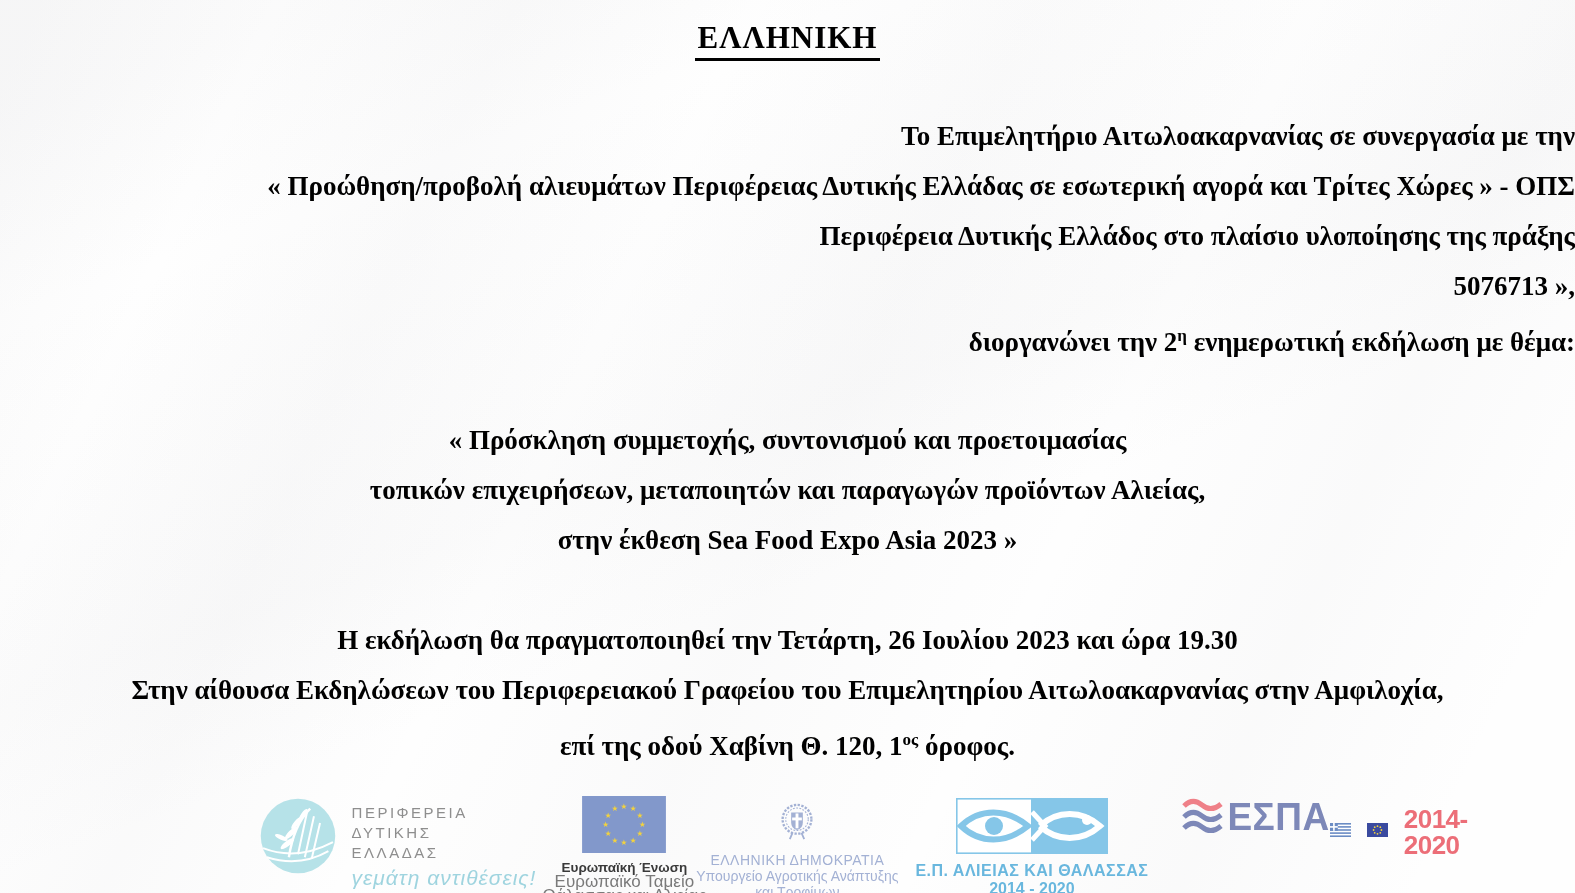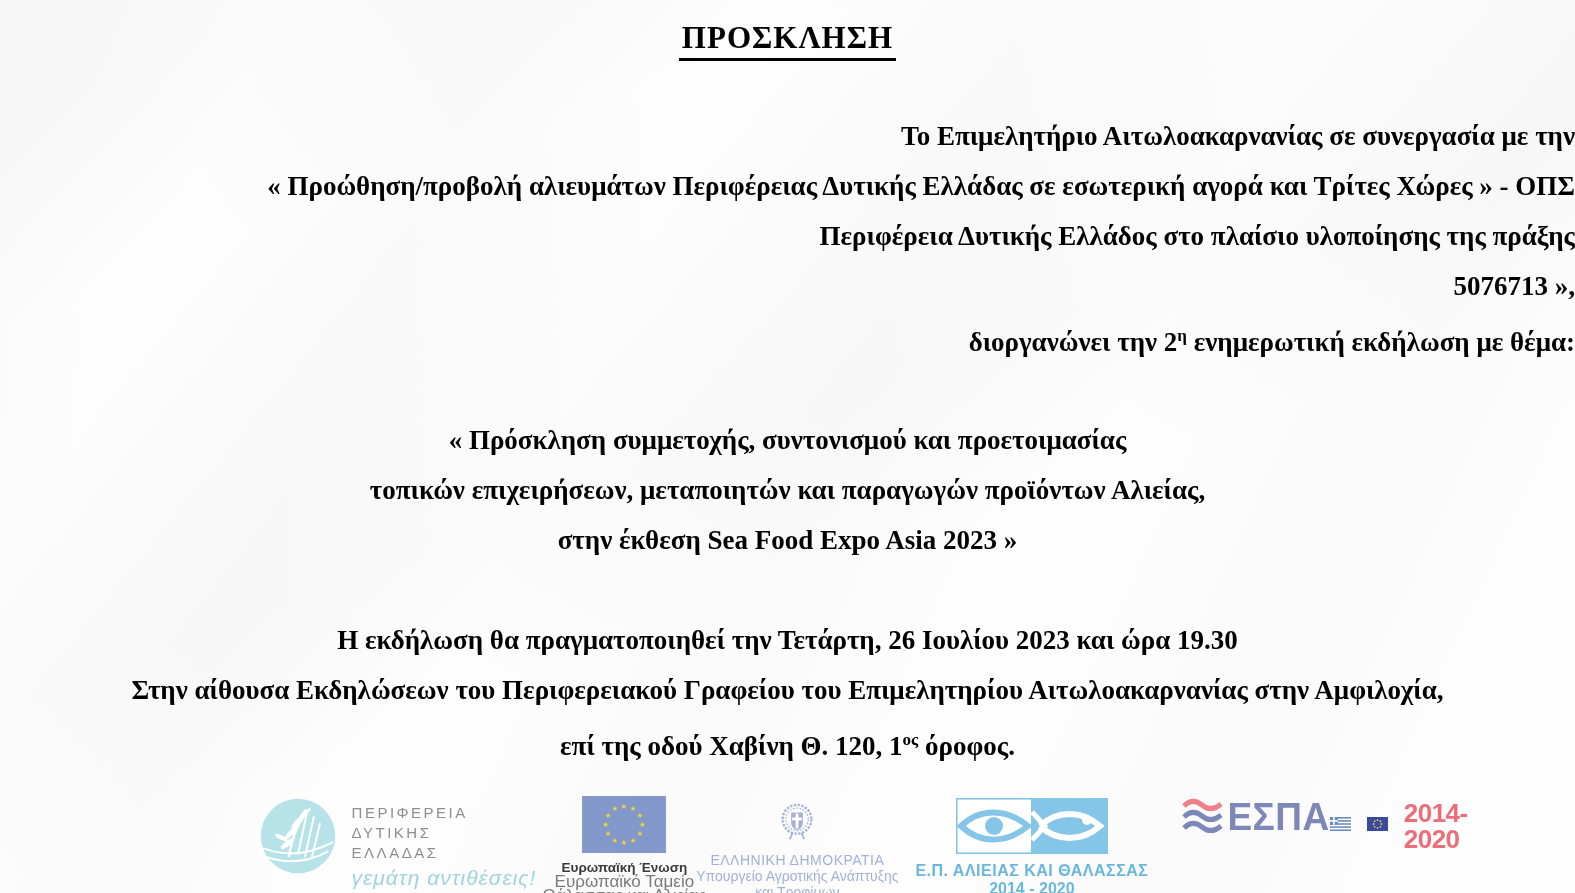--- a/index.html
+++ b/index.html
@@ -45,30 +45,30 @@
   .eu-fund{font-size:17px;color:#7a7a7a;line-height:13.5px;text-align:center;white-space:nowrap;}
   .logo-ministry{display:flex;flex-direction:column;align-items:center;margin-top:14px;width:170px;}
   .ministry-l1{font-size:14px;color:#a3b1d4;margin-top:6px;letter-spacing:0.5px;white-space:nowrap;}
   .ministry-l2{font-size:14px;color:#a3b1d4;line-height:16px;white-space:nowrap;}
   .logo-fisheries{display:flex;flex-direction:column;align-items:center;margin-top:10px;}
   .fish-text1{font-size:16px;font-weight:bold;color:#69b7de;margin-top:4px;letter-spacing:0.5px;white-space:nowrap;}
   .fish-text2{font-size:16px;font-weight:bold;color:#69b7de;white-space:nowrap;}
   .logo-espa{display:flex;margin-top:10px;width:134px;}
   .espa-row1{display:flex;align-items:flex-start;gap:4px;}
   .espa-name{font-size:37px;font-weight:bold;color:#7d88b8;letter-spacing:0.5px;line-height:38px;transform:scaleY(1.05);}
-  .espa-row2{display:flex;align-items:center;gap:16px;margin-top:2px;}
+  .espa-row2{display:flex;align-items:center;gap:16px;margin-top:8px;}
   .espa-period{font-size:26px;font-weight:bold;color:#ec6e78;line-height:26px;letter-spacing:-0.5px;}
 </style>
 </head>
 <body>
 
 <div class="doc">
 
   <div class="title-wrap">
-    <span class="title">ΠΡΟΣΚΛΗΣΗ</span>
+    <span class="title">ΕΛΛΗΝΙΚΗ</span>
   </div>
 
   <div class="block intro">
     <div class="line">Το Επιμελητήριο Αιτωλοακαρνανίας σε συνεργασία με την</div>
     <div class="line">« Προώθηση/προβολή αλιευμάτων Περιφέρειας Δυτικής Ελλάδας σε εσωτερική αγορά και Τρίτες Χώρες » - ΟΠΣ</div>
     <div class="line">Περιφέρεια Δυτικής Ελλάδος στο πλαίσιο υλοποίησης της πράξης</div>
     <div class="line">5076713 »,</div>
     <div class="line"><span>διοργανώνει την 2</span><sup>η</sup><span> ενημερωτική εκδήλωση με θέμα:</span></div>
   </div>
 

